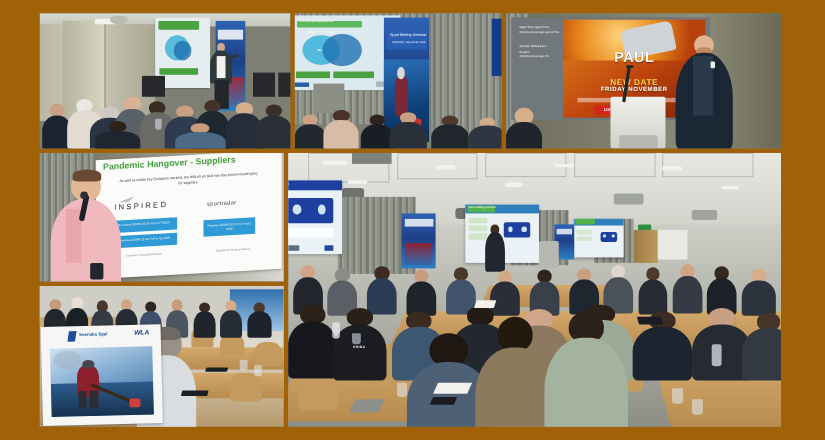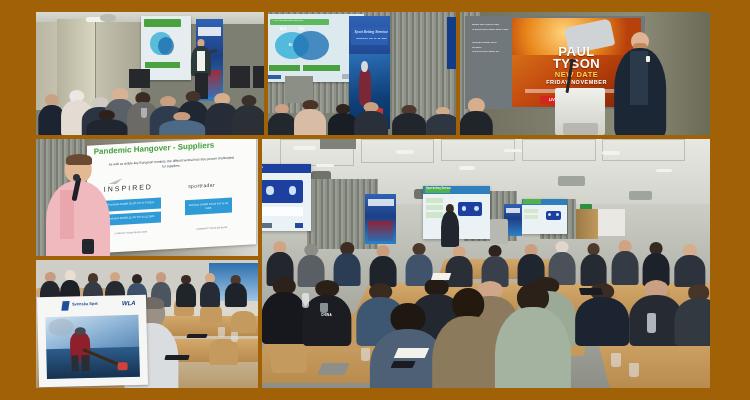--- a/index.html
+++ b/index.html
@@ -240,21 +240,20 @@
         <div class="tinytxt" style="left:4%;top:13%;font-size:2.4px;">of EURO group stage game FTDs.</div>
         <div class="tinytxt" style="left:4%;top:27%;font-size:2.4px;">domestic football game</div>
         <div class="tinytxt" style="left:4%;top:32%;font-size:2.4px;">bit game.</div>
         <div class="tinytxt" style="left:4%;top:37%;font-size:2.4px;">of EURO group stage TS.</div>
 
         <div class="poster" style="left:26%;top:2%;width:72%;height:96%;">
           <div style="position:absolute;left:0;top:0;width:100%;height:42%;
                background:radial-gradient(circle at 40% 40%,#ffd27a,#e8881b 45%,#b8400c 80%);"></div>
           <div style="position:absolute;left:42%;top:6%;width:36%;height:30%;background:#cfd3d6;border-radius:6px 6px 3px 3px;transform:rotate(-12deg);"></div>
           <div class="poster-name" style="top:30%;font-size:13px;">PAUL</div>
-          <div class="poster-name" style="top:43%;font-size:13px;">TYSON</div>
           <div class="poster-name" style="top:59%;font-size:7.5px;color:#ffd34d;">NEW DATE</div>
           <div class="poster-name" style="top:69%;font-size:5.5px;">FRIDAY NOVEMBER</div>
           <div style="position:absolute;left:10%;top:80%;width:80%;height:4%;background:rgba(255,255,255,.45);"></div>
           <div style="position:absolute;left:22%;top:87%;width:20%;height:9%;background:#d6241f;border-radius:2px;
                color:#fff;font-size:4px;font-weight:bold;display:flex;align-items:center;justify-content:center;">LIVE</div>
           <div style="position:absolute;left:56%;top:87%;width:16%;height:9%;background:#d6241f;border-radius:2px;
                color:#fff;font-size:4px;font-weight:bold;display:flex;align-items:center;justify-content:center;">BT</div>
         </div>
       </div>
 

